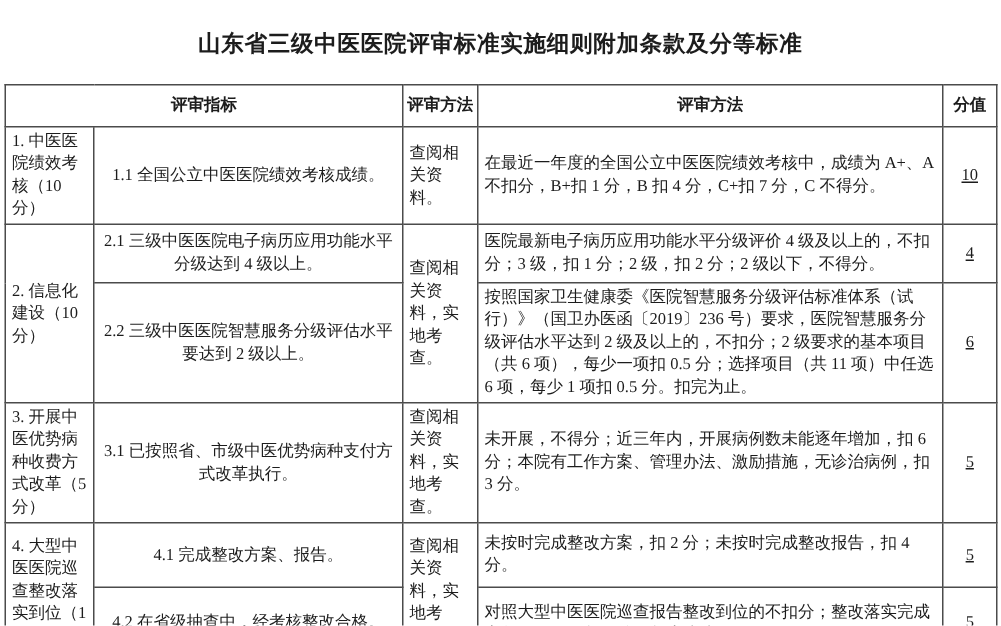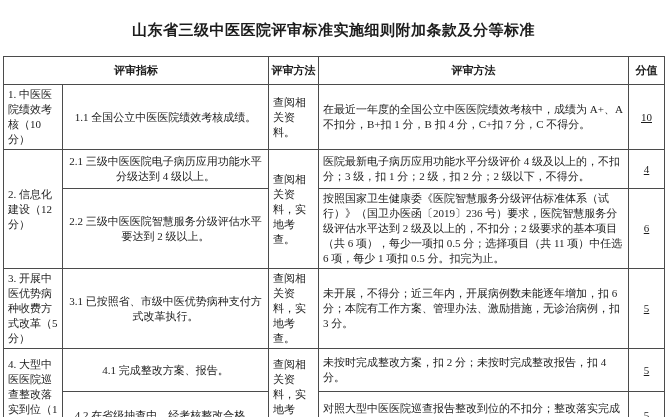--- a/index.html
+++ b/index.html
@@ -74,21 +74,21 @@
 
       <tr style="height:57px">
         <td class="cat">1. 中医医院绩效考核（10 分）</td>
         <td class="ind">1.1 全国公立中医医院绩效考核成绩。</td>
         <td class="met">查阅相关资料。</td>
         <td class="det">在最近一年度的全国公立中医医院绩效考核中，成绩为 A+、A 不扣分，B+扣 1 分，B 扣 4 分，C+扣 7 分，C 不得分。</td>
         <td class="sco">10</td>
       </tr>
 
       <tr style="height:39px">
-        <td class="cat" rowspan="2">2. 信息化建设（12 分）</td>
+        <td class="cat" rowspan="2">2. 信息化建设（10 分）</td>
         <td class="ind">2.1 三级中医医院电子病历应用功能水平分级达到 4 级以上。</td>
         <td class="met" rowspan="2">查阅相关资料，实地考查。</td>
         <td class="det">医院最新电子病历应用功能水平分级评价 4 级及以上的，不扣分；3 级，扣 1 分；2 级，扣 2 分；2 级以下，不得分。</td>
         <td class="sco">4</td>
       </tr>
       <tr style="height:78px">
         <td class="ind">2.2 三级中医医院智慧服务分级评估水平要达到 2 级以上。</td>
         <td class="det">按照国家卫生健康委《医院智慧服务分级评估标准体系（试行）》（国卫办医函〔2019〕236 号）要求，医院智慧服务分级评估水平达到 2 级及以上的，不扣分；2 级要求的基本项目（共 6 项），每少一项扣 0.5 分；选择项目（共 11 项）中任选 6 项，每少 1 项扣 0.5 分。扣完为止。</td>
         <td class="sco">6</td>
       </tr>

